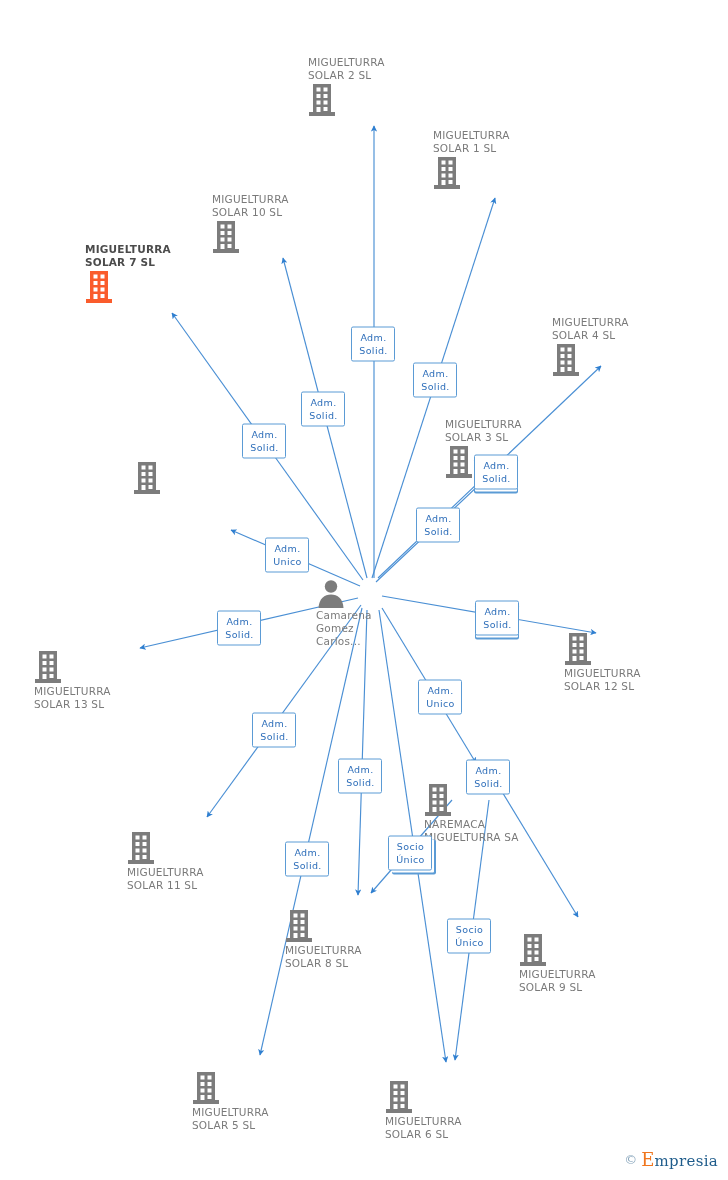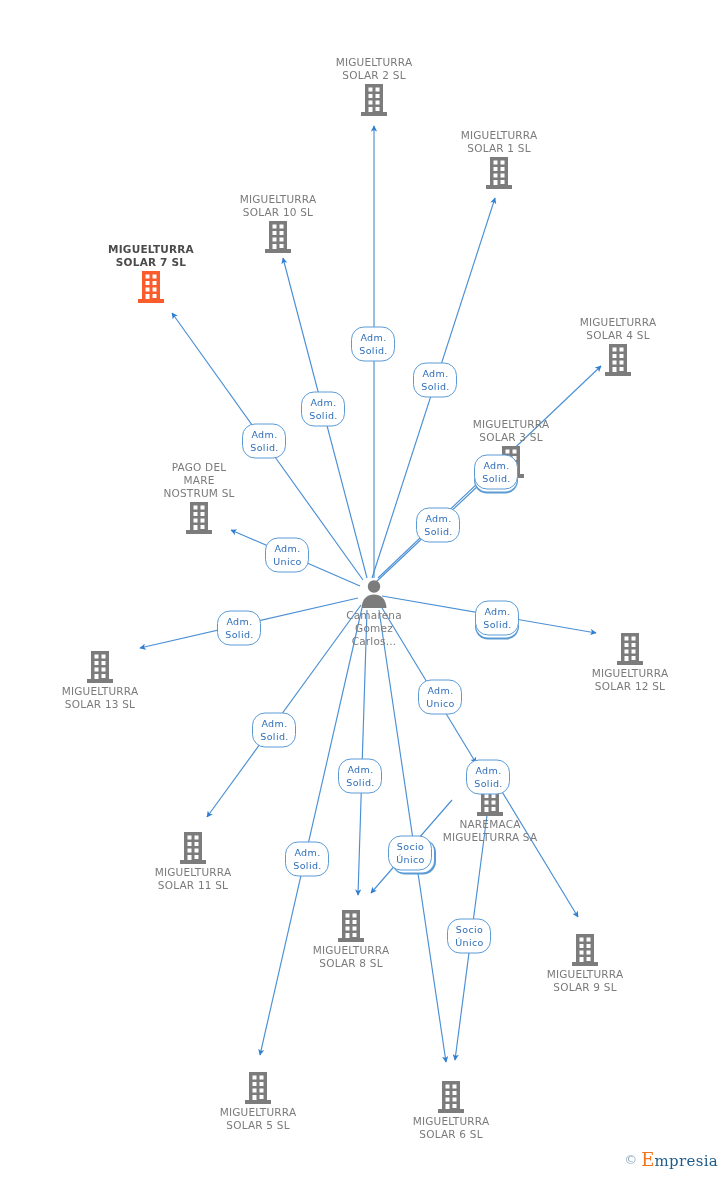--- a/index.html
+++ b/index.html
@@ -18,21 +18,21 @@
   #edges{
     position:absolute;
     left:0;top:0;
     width:728px;height:1180px;
     pointer-events:none;
   }
   
   .node{
     position:absolute;
     transform:translate(-50%,0);
-    text-align:center;
+    text-align:left;
     width:132px;
     user-select:none;
   }
   .node .glyph{
     display:block;
     margin:0 auto;
     line-height:0;
   }
   .node .caption{
     display:block;
@@ -50,21 +50,21 @@
   }
   
   .elabel{
     position:absolute;
     transform:translate(-50%,-50%);
     box-sizing:border-box;
     min-width:44px;
     padding:4px 5px 4px 6px;
     background:#ffffff;
     border:1px solid #5b9bd5;
-    border-radius:13px;
+    border-radius:2px;
     color:#2f6fba;
     font-size:9.5px;
     line-height:12.5px;
     text-align:center;
     letter-spacing:.4px;
     white-space:pre-line;
     box-shadow:0 0 0 0 rgba(0,0,0,0);
   }
   .elabel.stack{
     box-shadow:3px 3px 0 -1px #ffffff, 4px 4px 0 0 #5b9bd5;
@@ -227,39 +227,36 @@
               <rect x="8.5" y="11" width="4" height="4"></rect>
               <rect x="15.5" y="11" width="4" height="4"></rect>
               <rect x="8.5" y="17.5" width="4" height="4"></rect>
               <rect x="15.5" y="17.5" width="4" height="4"></rect>
               <rect x="8.5" y="24" width="4" height="5"></rect>
               <rect x="15.5" y="24" width="4" height="4"></rect>
             </g>
           </svg></span>
       </div>
       <div class="node above" style="left: 199px; top: 461px;">
-        <span class="caption">PAGO DEL
-MARE
-NOSTRUM SL</span>
-        <span class="glyph"><svg width="28" height="34" viewBox="0 0 28 34" xmlns="http://www.w3.org/2000/svg">
-            <rect x="5" y="1" width="18" height="28" fill="#7c7c7c"></rect>
-            <rect x="1" y="29" width="26" height="4" fill="#7c7c7c"></rect>
-            <g fill="#ffffff">
-              <rect x="8.5" y="4.5" width="4" height="4"></rect>
-              <rect x="15.5" y="4.5" width="4" height="4"></rect>
-              <rect x="8.5" y="11" width="4" height="4"></rect>
-              <rect x="15.5" y="11" width="4" height="4"></rect>
-              <rect x="8.5" y="17.5" width="4" height="4"></rect>
-              <rect x="15.5" y="17.5" width="4" height="4"></rect>
-              <rect x="8.5" y="24" width="4" height="5"></rect>
-              <rect x="15.5" y="24" width="4" height="4"></rect>
-            </g>
-          </svg></span>
-      </div>
-      <div class="node below" style="left: 374px; top: 578px;">
+        <span class="glyph"><svg width="28" height="34" viewBox="0 0 28 34" xmlns="http://www.w3.org/2000/svg">
+            <rect x="5" y="1" width="18" height="28" fill="#7c7c7c"></rect>
+            <rect x="1" y="29" width="26" height="4" fill="#7c7c7c"></rect>
+            <g fill="#ffffff">
+              <rect x="8.5" y="4.5" width="4" height="4"></rect>
+              <rect x="15.5" y="4.5" width="4" height="4"></rect>
+              <rect x="8.5" y="11" width="4" height="4"></rect>
+              <rect x="15.5" y="11" width="4" height="4"></rect>
+              <rect x="8.5" y="17.5" width="4" height="4"></rect>
+              <rect x="15.5" y="17.5" width="4" height="4"></rect>
+              <rect x="8.5" y="24" width="4" height="5"></rect>
+              <rect x="15.5" y="24" width="4" height="4"></rect>
+            </g>
+          </svg></span>
+      </div>
+      <div class="node below" style="left: 382px; top: 578px;">
         <span class="glyph"><svg width="30" height="30" viewBox="0 0 30 30" xmlns="http://www.w3.org/2000/svg">
             <circle cx="15" cy="8.5" r="6.2" fill="#7c7c7c"></circle>
             <path d="M2.5 30 C3 20.5 8.5 16.5 15 16.5 C21.5 16.5 27 20.5 27.5 30 Z" fill="#7c7c7c"></path>
           </svg></span>
         <span class="caption">Camarena
 Gomez
 Carlos...</span>
       </div>
       <div class="node below" style="left: 630px; top: 632px;">
         <span class="glyph"><svg width="28" height="34" viewBox="0 0 28 34" xmlns="http://www.w3.org/2000/svg">

